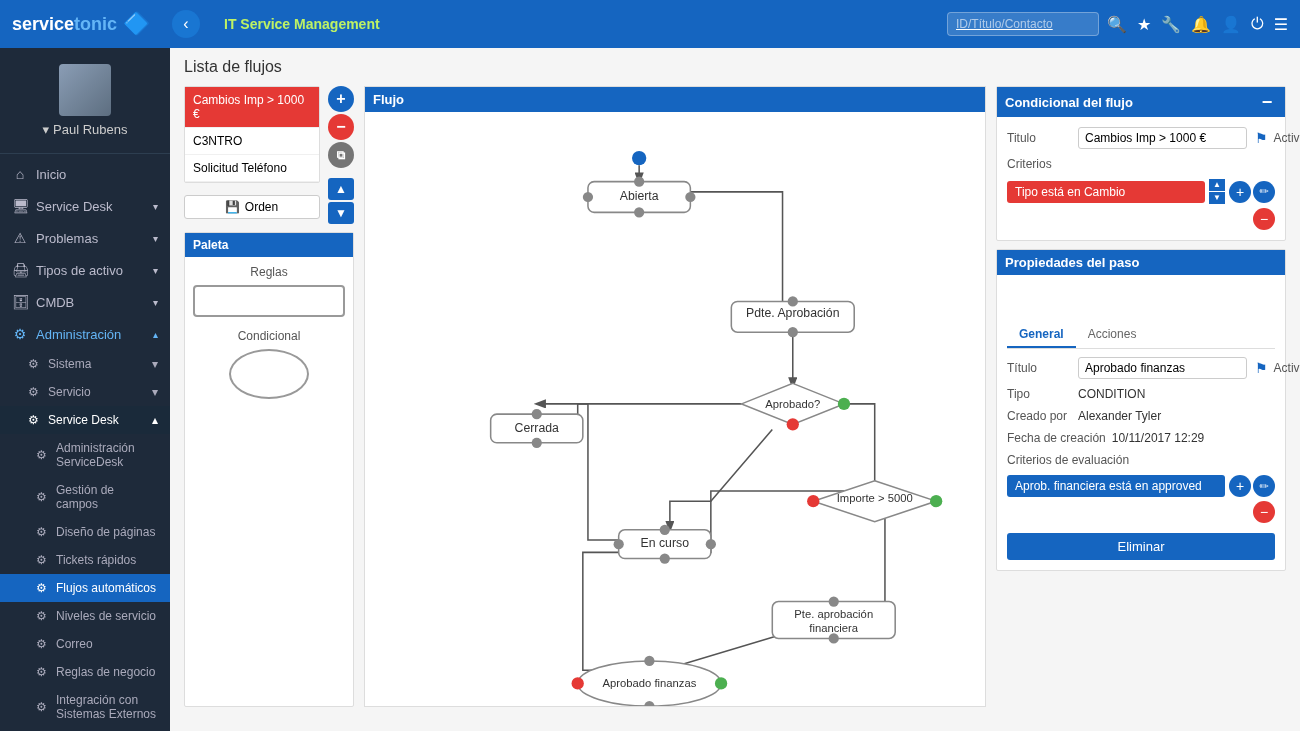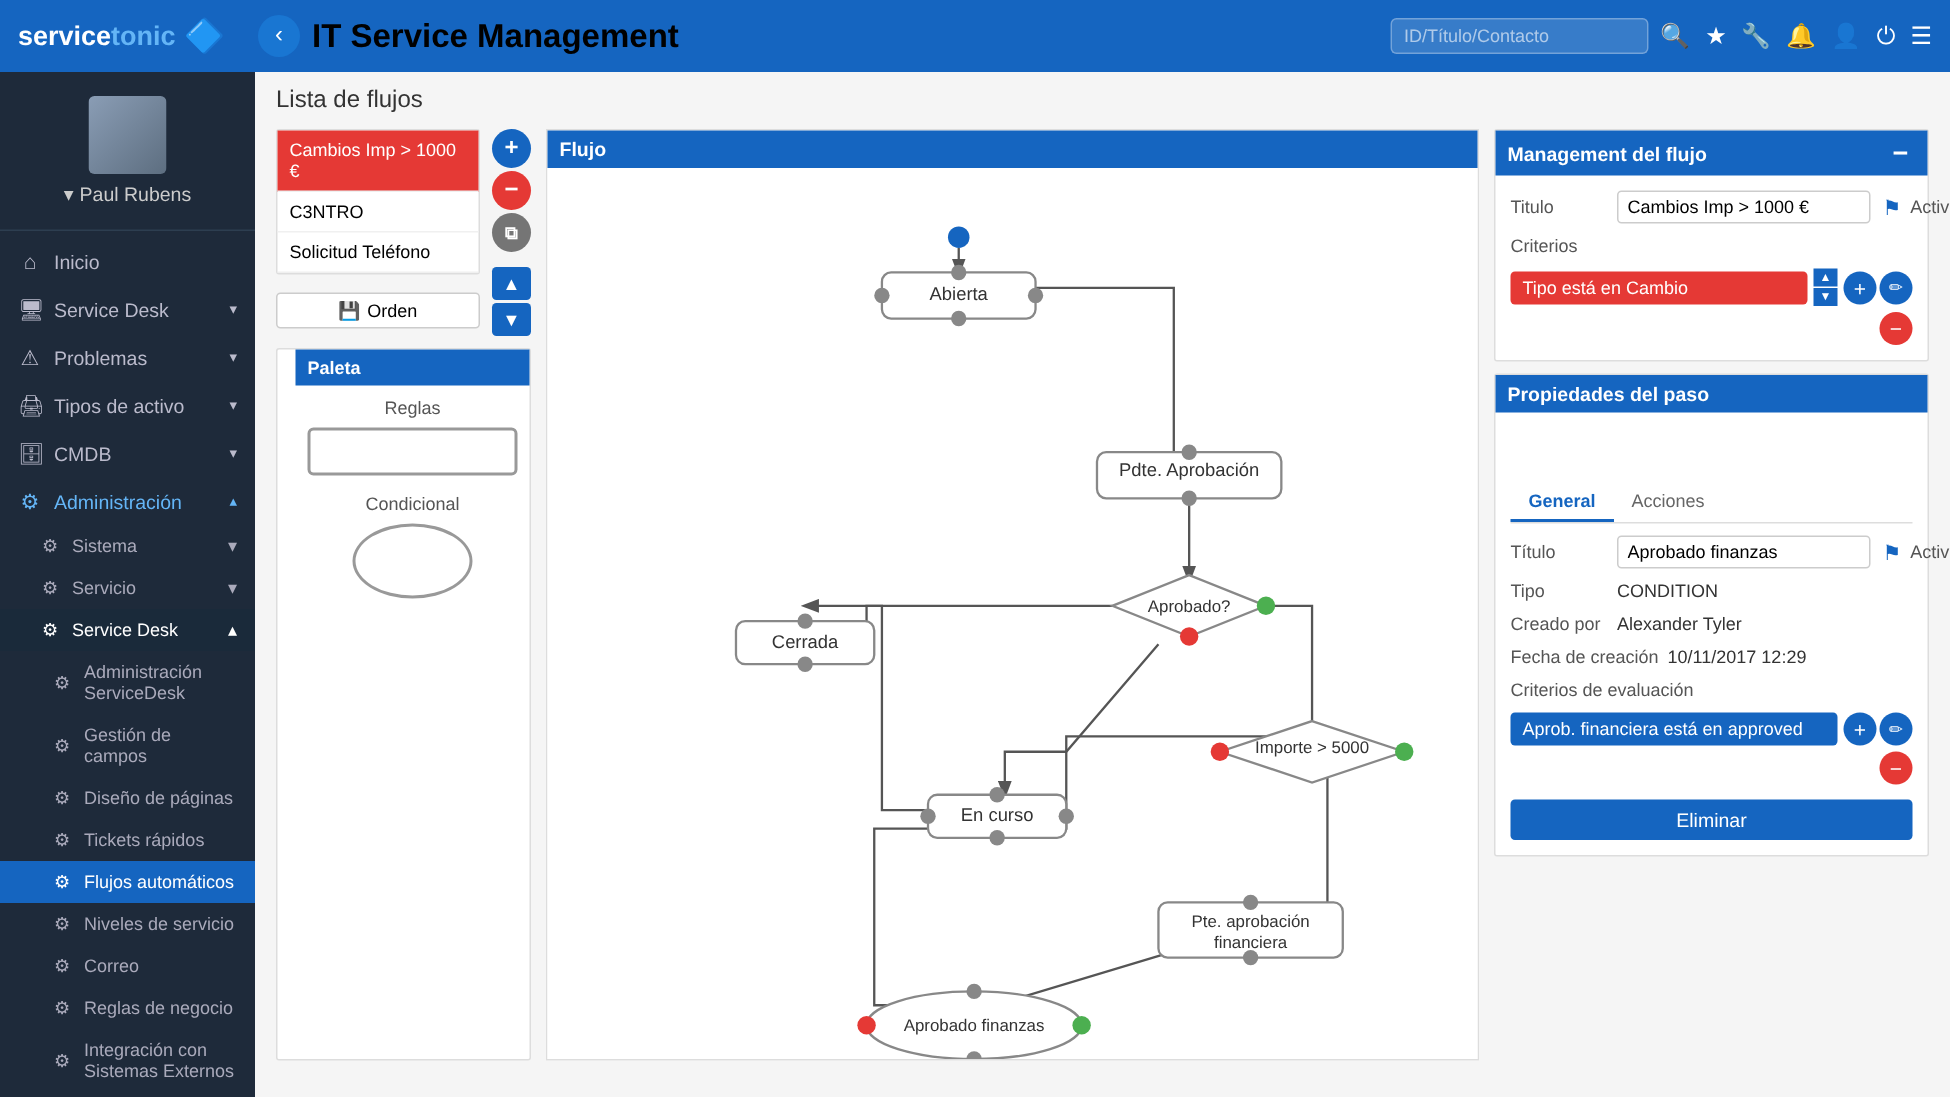--- a/index.html
+++ b/index.html
@@ -30,34 +30,36 @@
       border-radius: 50%;
       width: 28px; height: 28px;
       display: flex; align-items: center; justify-content: center;
       cursor: pointer;
       margin-right: 8px;
       border: none;
       color: white;
       font-size: 16px;
     }
     .header-title {
-      font-size: 22px;
+      font-size: 14px;
       font-weight: bold;
-      color: #000000;
+      color: #bef264;
       flex: 1;
+      margin-left: 16px;
     }
     .header-search {
       background: rgba(255,255,255,0.15);
       border: 1px solid rgba(255,255,255,0.3);
       border-radius: 4px;
       color: white;
       padding: 4px 8px;
-      width: 172px;
+      width: 152px;
       font-size: 12px;
       outline: none;
+      text-decoration: underline;
     }
     .header-search::placeholder { color: rgba(255,255,255,0.6); }
     .header-icons {
       display: flex;
       align-items: center;
       gap: 10px;
       margin-left: 8px;
     }
     .header-icon { color: white; cursor: pointer; font-size: 16px; }
 
@@ -207,21 +209,20 @@
       gap: 4px;
       align-items: flex-start;
     }
     .flow-list-inner { flex: 1; }
 
     .palette-panel {
       background: white;
       border: 1px solid #ddd;
       border-radius: 2px;
       flex: 1;
-      padding-left: 12px;
     }
     .palette-header {
       background: #1565c0;
       color: white;
       padding: 5px 8px;
       font-size: 12px;
       font-weight: bold;
     }
     .palette-content { padding: 8px; }
     .palette-label { text-align: center; font-size: 12px; color: #555; margin-bottom: 6px; }
@@ -708,21 +709,21 @@
             <circle cx="250" cy="536" r="5" fill="#888"></circle>
             <circle cx="250" cy="580" r="5" fill="#888"></circle>
           </svg>
         </div>
       </div>
 
       <div class="right-panel">
 
         <div class="properties-panel">
           <div class="properties-header">
-            <span>Management del flujo</span>
+            <span>Condicional del flujo</span>
             <button class="action-btn" style="background:transparent;color:white;font-size:18px;width:20px;height:20px;">−</button>
           </div>
           <div class="properties-content">
             <div class="prop-row">
               <span class="prop-label">Titulo</span>
               <input class="prop-input" value="Cambios Imp &gt; 1000 €" style="flex: 1 1 0%;">
               <span style="color:#1565c0;font-size:14px;margin-left:2px;">⚑</span>
               <span class="prop-label" style="min-width:35px;">Activo</span>
 
             </div>

